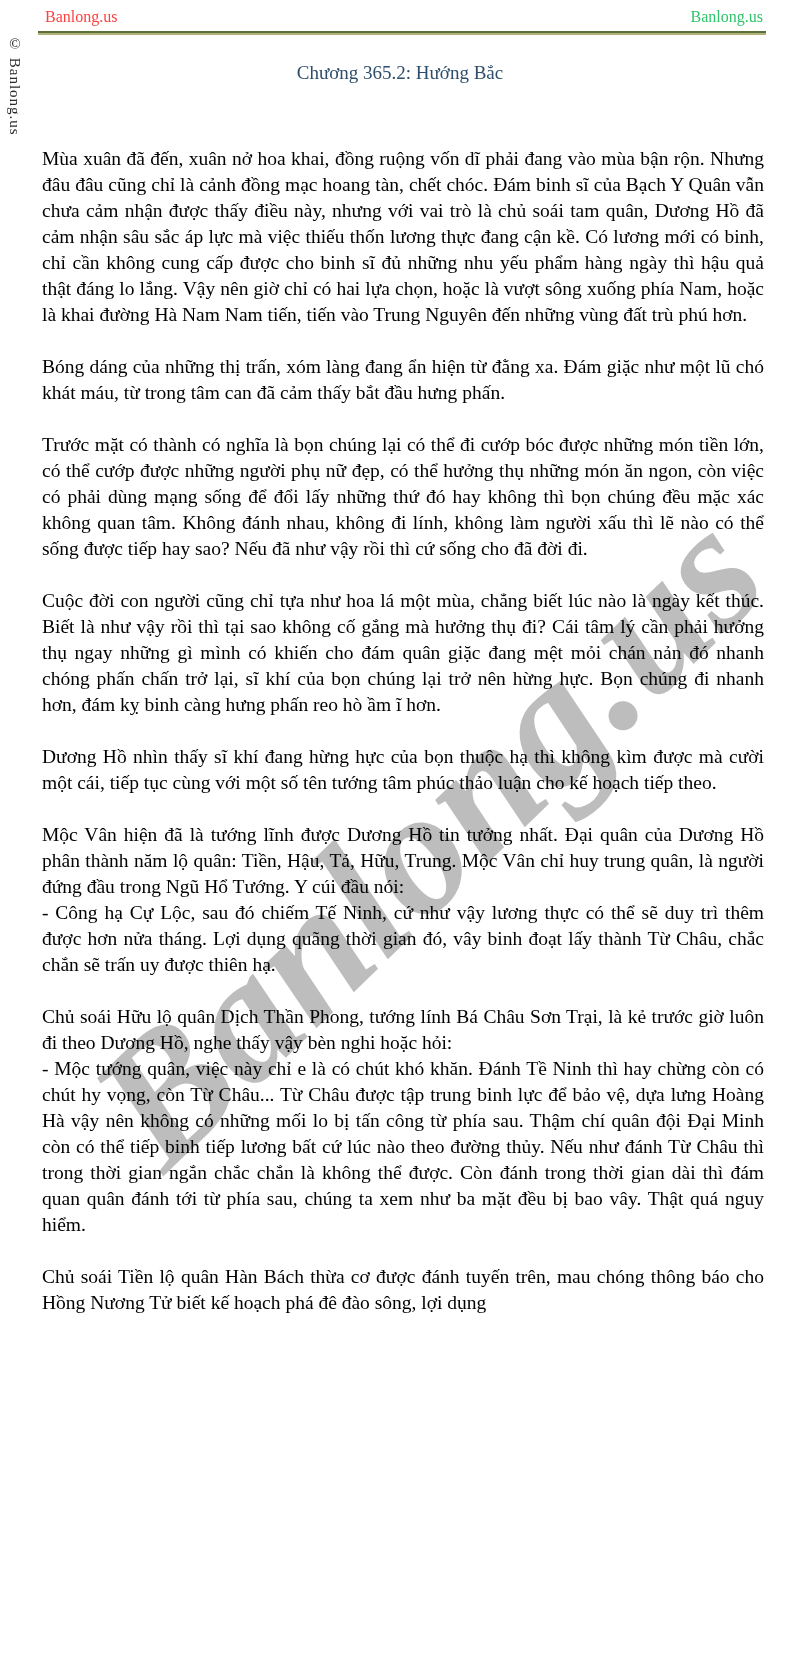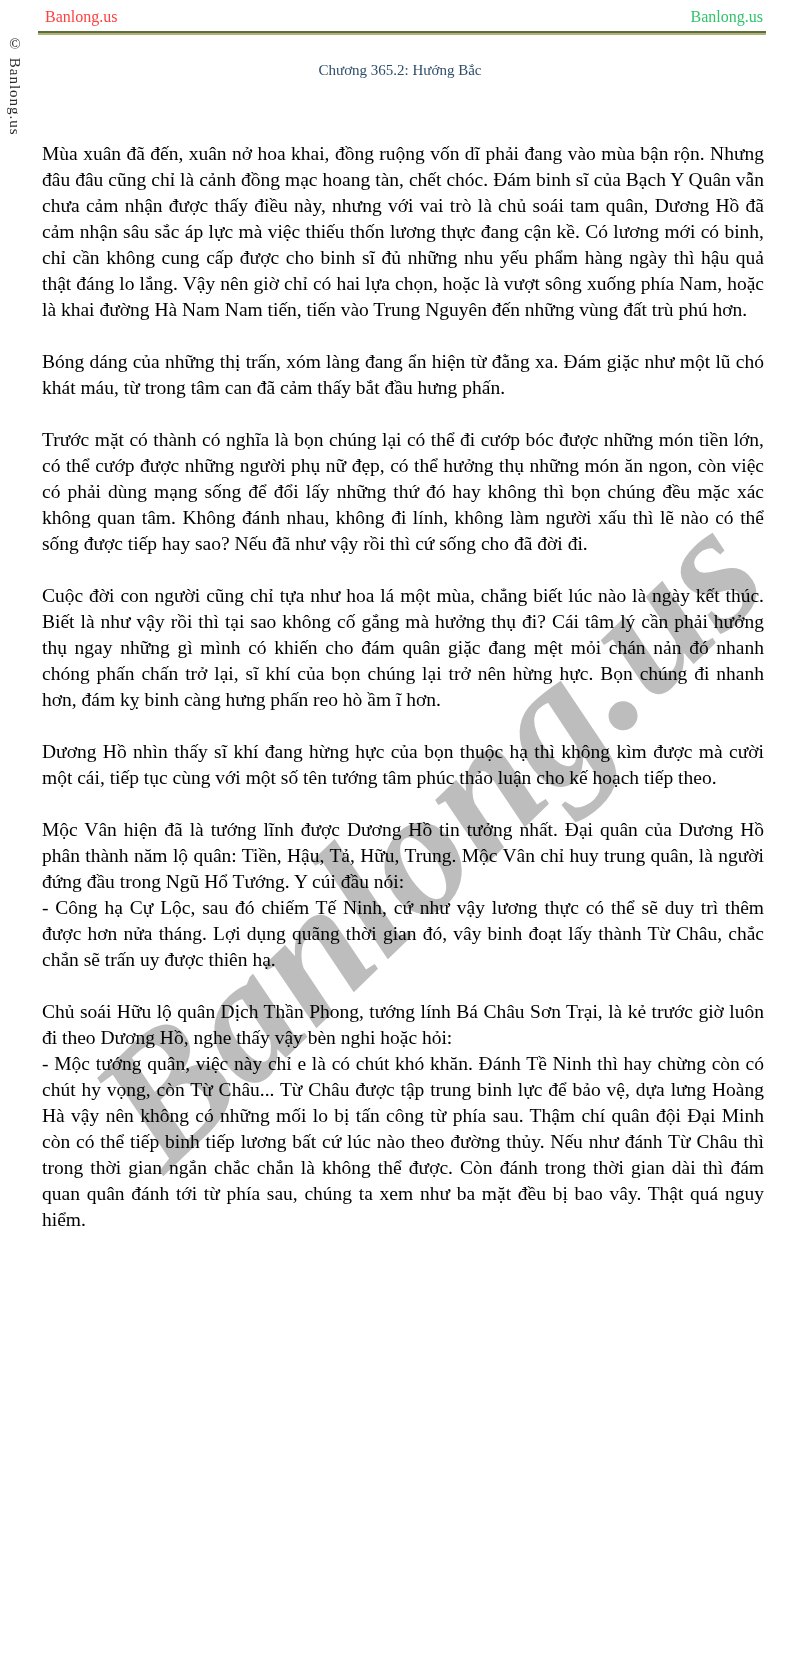--- a/index.html
+++ b/index.html
@@ -52,21 +52,21 @@
     writing-mode: vertical-rl;
     font-size: 15px;
     letter-spacing: 1px;
     color: #2a2a2a;
     font-family: "Liberation Serif", serif;
     z-index: 1;
   }
   .chapter-title {
     margin-top: 27px;
     text-align: center;
-    font-size: 15px;
+    font-size: 19px;
     font-weight: normal;
     color: #2e4d6b;
     font-family: "Liberation Serif", serif;
   }
   .chapter-body {
     margin-top: 62px;
     padding: 0 36px 0 42px;
     font-size: 19.5px;
     line-height: 26px;
     color: #000000;
@@ -98,15 +98,16 @@
   <div class="chapter-body">
       <p>Mùa xuân đã đến, xuân nở hoa khai, đồng ruộng vốn dĩ phải đang vào mùa bận rộn. Nhưng đâu đâu cũng chỉ là cảnh đồng mạc hoang tàn, chết chóc. Đám binh sĩ của Bạch Y Quân vẫn chưa cảm nhận được thấy điều này, nhưng với vai trò là chủ soái tam quân, Dương Hồ đã cảm nhận sâu sắc áp lực mà việc thiếu thốn lương thực đang cận kề. Có lương mới có binh, chỉ cần không cung cấp được cho binh sĩ đủ những nhu yếu phẩm hàng ngày thì hậu quả thật đáng lo lắng. Vậy nên giờ chỉ có hai lựa chọn, hoặc là vượt sông xuống phía Nam, hoặc là khai đường Hà Nam Nam tiến, tiến vào Trung Nguyên đến những vùng đất trù phú hơn.</p>
       <p>Bóng dáng của những thị trấn, xóm làng đang ẩn hiện từ đằng xa. Đám giặc như một lũ chó khát máu, từ trong tâm can đã cảm thấy bắt đầu hưng phấn.</p>
       <p>Trước mặt có thành có nghĩa là bọn chúng lại có thể đi cướp bóc được những món tiền lớn, có thể cướp được những người phụ nữ đẹp, có thể hưởng thụ những món ăn ngon, còn việc có phải dùng mạng sống để đổi lấy những thứ đó hay không thì bọn chúng đều mặc xác không quan tâm. Không đánh nhau, không đi lính, không làm người xấu thì lẽ nào có thể sống được tiếp hay sao? Nếu đã như vậy rồi thì cứ sống cho đã đời đi.</p>
       <p>Cuộc đời con người cũng chỉ tựa như hoa lá một mùa, chẳng biết lúc nào là ngày kết thúc. Biết là như vậy rồi thì tại sao không cố gắng mà hưởng thụ đi? Cái tâm lý cần phải hưởng thụ ngay những gì mình có khiến cho đám quân giặc đang mệt mỏi chán nản đó nhanh chóng phấn chấn trở lại, sĩ khí của bọn chúng lại trở nên hừng hực. Bọn chúng đi nhanh hơn, đám kỵ binh càng hưng phấn reo hò ầm ĩ hơn.</p>
       <p>Dương Hồ nhìn thấy sĩ khí đang hừng hực của bọn thuộc hạ thì không kìm được mà cười một cái, tiếp tục cùng với một số tên tướng tâm phúc thảo luận cho kế hoạch tiếp theo.</p>
       <p>Mộc Vân hiện đã là tướng lĩnh được Dương Hồ tin tưởng nhất. Đại quân của Dương Hồ phân thành năm lộ quân: Tiền, Hậu, Tả, Hữu, Trung. Mộc Vân chỉ huy trung quân, là người đứng đầu trong Ngũ Hổ Tướng. Y cúi đầu nói:
 - Công hạ Cự Lộc, sau đó chiếm Tế Ninh, cứ như vậy lương thực có thể sẽ duy trì thêm được hơn nửa tháng. Lợi dụng quãng thời gian đó, vây binh đoạt lấy thành Từ Châu, chắc chắn sẽ trấn uy được thiên hạ.</p>
       <p>Chủ soái Hữu lộ quân Dịch Thần Phong, tướng lính Bá Châu Sơn Trại, là kẻ trước giờ luôn đi theo Dương Hồ, nghe thấy vậy bèn nghi hoặc hỏi:
 - Mộc tướng quân, việc này chỉ e là có chút khó khăn. Đánh Tề Ninh thì hay chừng còn có chút hy vọng, còn Từ Châu... Từ Châu được tập trung binh lực để bảo vệ, dựa lưng Hoàng Hà vậy nên không có những mối lo bị tấn công từ phía sau. Thậm chí quân đội Đại Minh còn có thể tiếp binh tiếp lương bất cứ lúc nào theo đường thủy. Nếu như đánh Từ Châu thì trong thời gian ngắn chắc chắn là không thể được. Còn đánh trong thời gian dài thì đám quan quân đánh tới từ phía sau, chúng ta xem như ba mặt đều bị bao vây. Thật quá nguy hiểm.</p>
+      <p>Chủ soái Tiền lộ quân Hàn Bách thừa cơ được đánh tuyến trên, mau chóng thông báo cho Hồng Nương Tử biết kế hoạch phá đê đào sông, lợi dụng</p>
     </div>
 
 </div>
 
 </body></html>

